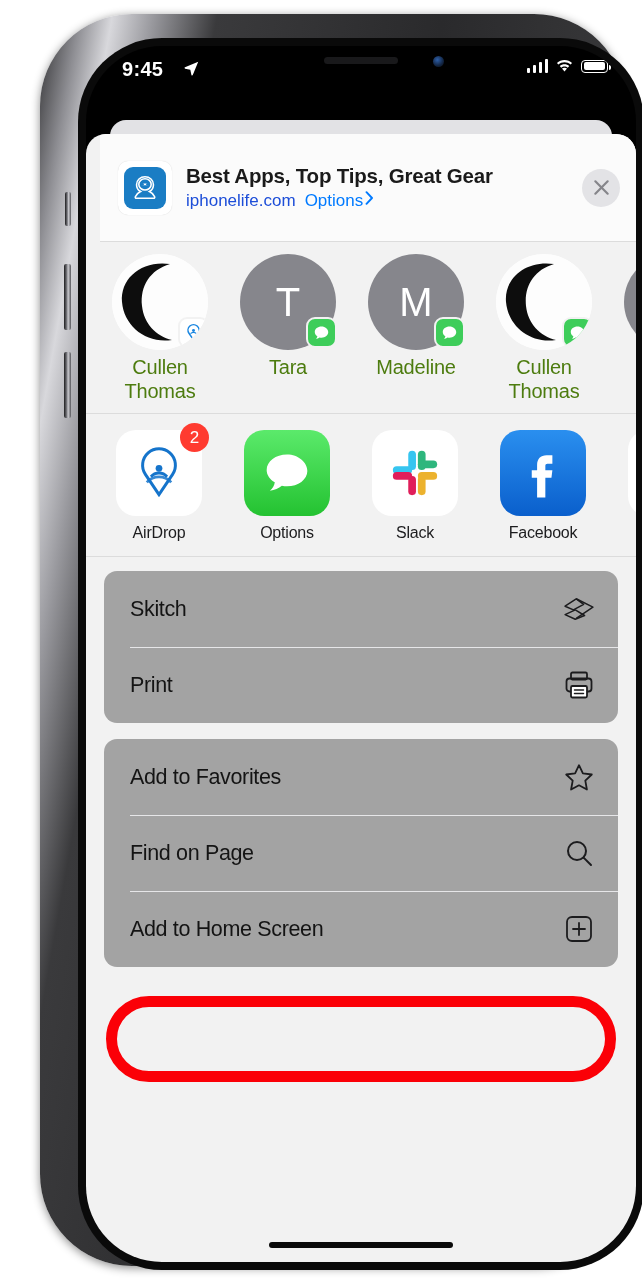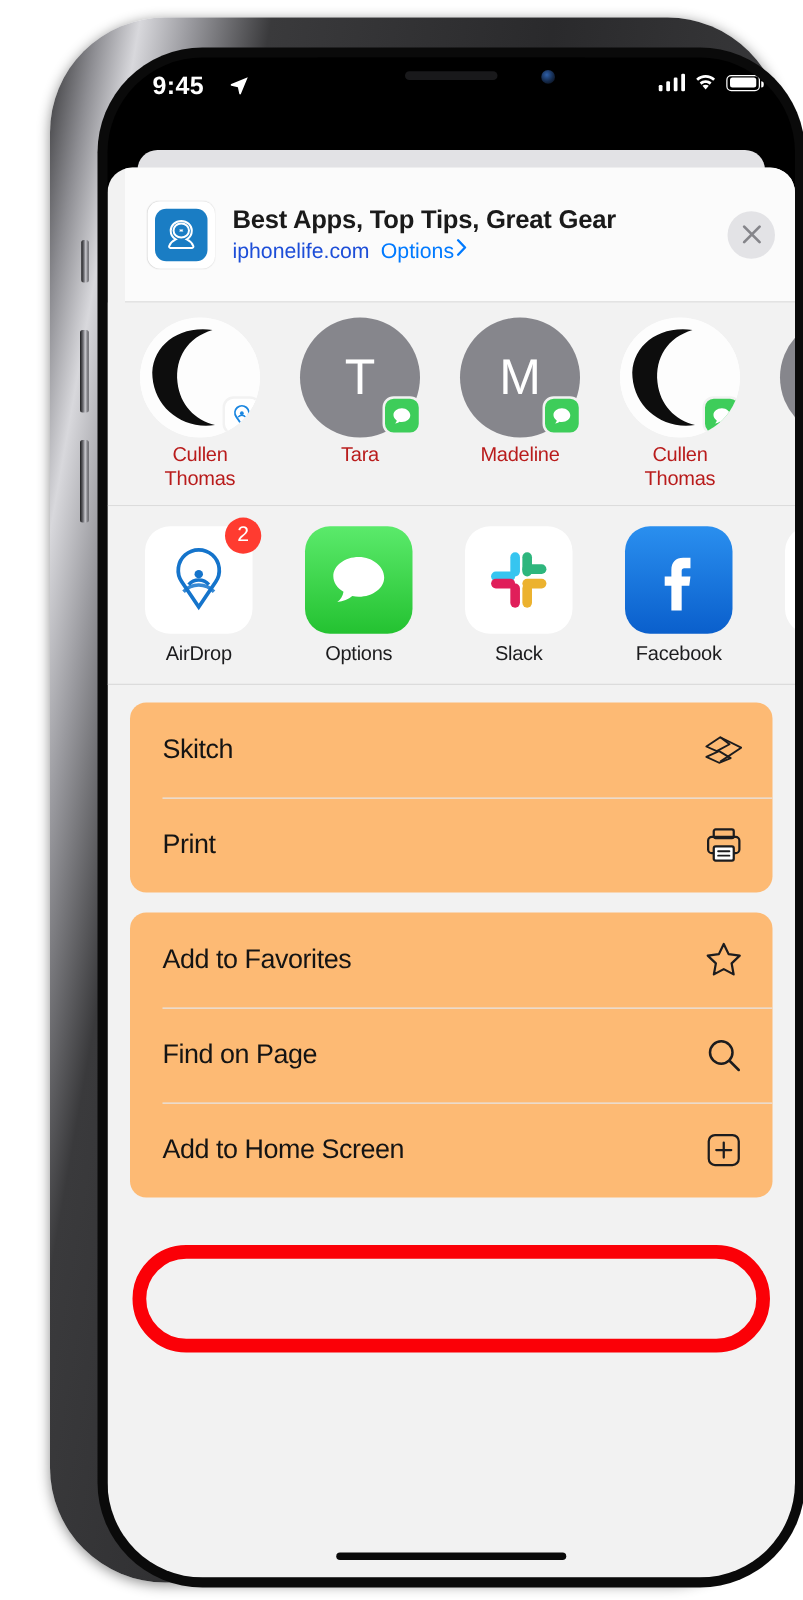--- a/index.html
+++ b/index.html
@@ -144,21 +144,21 @@
   .avatar.photo { background:#fefefe; overflow:hidden; }
   .badge-app {
     position:absolute; right:-1px; bottom:2px;
     width:31px; height:31px; border-radius:9px;
     display:flex; align-items:center; justify-content:center;
     border:2.5px solid #f2f2f2;
   }
   .badge-app.msg { background:#3ecd5a; }
   .badge-app.airdrop { background:#fff; }
   .contact-name {
-    margin-top:6px; font-size:16px; color:#b91c1c; line-height:1.18;
+    margin-top:6px; font-size:20px; color:#4d7c0f; line-height:1.18;
     letter-spacing:-.2px;
   }
 
   
   #apps-row {
     display:flex; gap:30px; padding:16px 0 14px 24px;
     background:#f2f2f2; border-bottom:1px solid #dcdcdc; overflow:hidden;
   }
   .app { width:98px; flex:0 0 auto; text-align:center; cursor:pointer; }
   .app-icon {
@@ -169,21 +169,21 @@
     position:absolute; right:-7px; top:-7px; min-width:29px; height:29px;
     border-radius:15px; background:#ff3b30; color:#fff;
     font-size:17px; font-weight:500; display:flex; align-items:center;
     justify-content:center; padding:0 6px;
   }
   .app-name { margin-top:8px; font-size:16px; color:#1c1c1e; letter-spacing:-.2px; }
 
   
   #actions { padding:14px 18px 0 18px; }
   .action-group {
-    background:#fdba74; border-radius:13px; margin-bottom:16px; overflow:hidden;
+    background:#a3a3a3; border-radius:13px; margin-bottom:16px; overflow:hidden;
   }
   .action-row {
     height:76px; display:flex; align-items:center; justify-content:space-between;
     padding:0 22px 0 26px; cursor:pointer; position:relative;
   }
   .action-row + .action-row::before {
     content:""; position:absolute; left:26px; right:0; top:0; height:1px; background:#e6e6e8;
   }
   .action-label { font-size:21.5px; color:#141414; letter-spacing:-.35px; }
   .action-icon { width:34px; display:flex; align-items:center; justify-content:center; }

